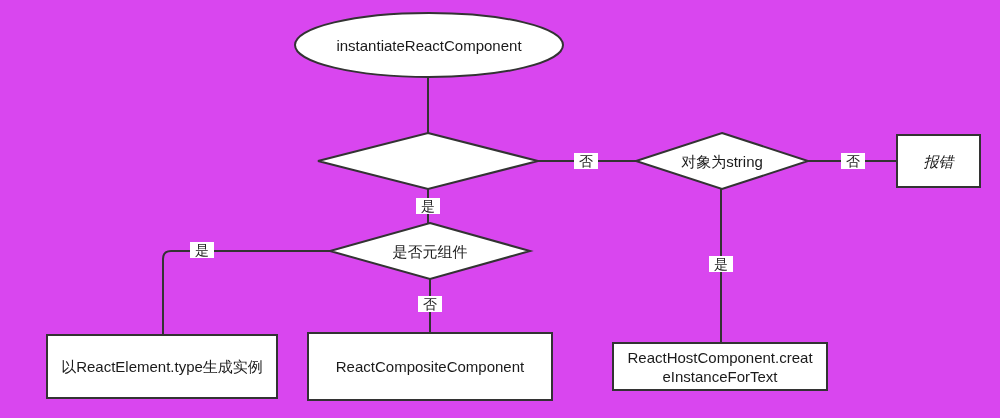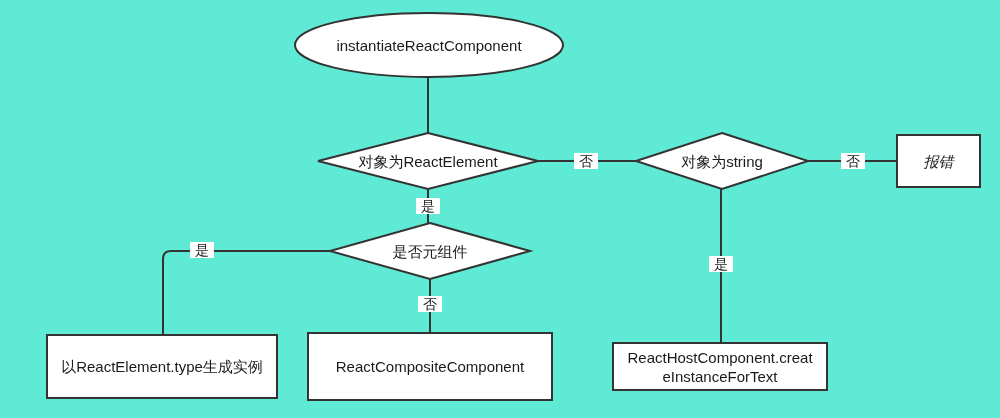--- a/index.html
+++ b/index.html
@@ -4,21 +4,21 @@
 <style>
   html, body {
     margin: 0;
     padding: 0;
     background: #ffffff;
   }
   .canvas {
     position: relative;
     width: 1000px;
     height: 418px;
-    background: #5eead4;
+    background: #d946ef;
     font-family: "Liberation Sans", "DejaVu Sans", sans-serif;
     color: #1a1a1a;
     overflow: hidden;
   }
   .canvas svg {
     position: absolute;
     left: 0;
     top: 0;
   }
   .shape {
@@ -77,21 +77,20 @@
     <polygon class="shape" points="722,133 808,161 722,189 636,161"></polygon>
     <polygon class="shape" points="430,223 530,251 430,279 330,251"></polygon>
     <rect class="shape" x="897" y="135" width="83" height="52"></rect>
     <rect class="shape" x="47" y="335" width="230" height="63"></rect>
     <rect class="shape" x="308" y="333" width="244" height="67"></rect>
     <rect class="shape" x="613" y="343" width="214" height="47"></rect>
   </svg>
 
   <div class="node-label" style="left:295px; top:13px;  width:268px; height:64px;">instantiateReactComponent</div>
 
-  <div class="node-label" style="left:318px; top:133px; width:220px; height:56px;">对象为ReactElement</div>
 
   <div class="node-label" style="left:330px; top:223px; width:200px; height:56px;">是否元组件</div>
 
   <div class="node-label" style="left:636px; top:133px; width:172px; height:56px;">对象为string</div>
 
   <div class="node-label" style="left:897px; top:135px; width:83px; height:52px;font-style:italic;">报错</div>
 
   <div class="node-label" style="left:47px; top:335px; width:230px; height:63px;border-radius:19px;">以ReactElement.type生成实例</div>
 
   <div class="node-label" style="left:308px; top:333px; width:244px; height:67px;text-align:center;">ReactCompositeComponent</div>

